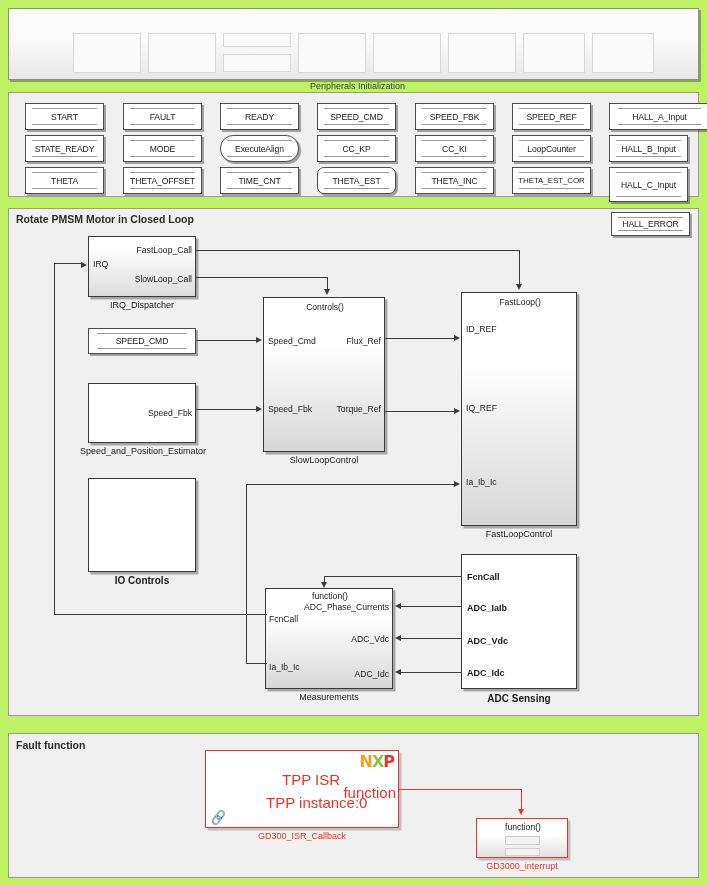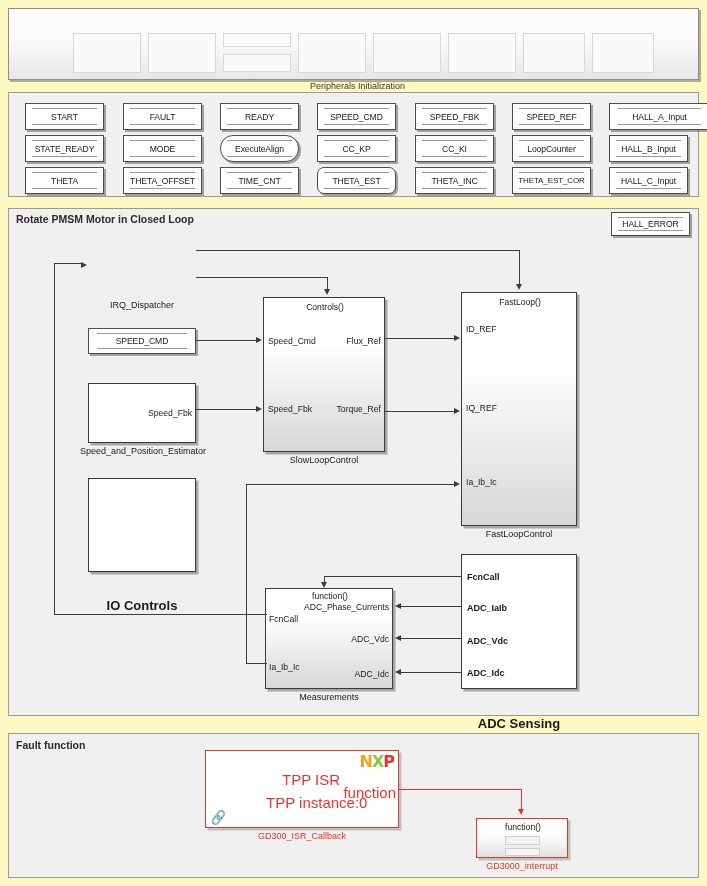--- a/index.html
+++ b/index.html
@@ -5,21 +5,21 @@
   * { box-sizing: border-box; }
   html, body {
     margin: 0; padding: 0;
     background: #ffffff;
     font-family: "Liberation Sans", sans-serif;
   }
   #canvas {
     position: relative;
     width: 707px;
     height: 886px;
-    background: #fef9c3;
+    background: #bef264;
     overflow: hidden;
   }
 
   
   .group {
     position: absolute;
     background: #f0f0f0;
     border: 1px solid #9a9a9a;
   }
   .group-title {
@@ -91,21 +91,21 @@
     background: linear-gradient(to bottom, #ffffff 0%, #ffffff 30%, #d7d7d7 100%);
   }
   .blk.plain { background:#ffffff; }
   .blk-caption {
     position: absolute;
     font-size: 9px;
     color: #1a1a1a;
     text-align: center;
     white-space: nowrap;
   }
-  .blk-caption.bold { font-weight: bold; font-size: 13px; margin-top: 23px; }
+  .blk-caption.bold { font-weight: bold; font-size: 10px; }
 
   .port {
     position: absolute;
     font-size: 8.6px;
     color: #1a1a1a;
     white-space: nowrap;
   }
   .port.bold { font-weight: bold; font-size: 9px; }
   .port.right { text-align: right; }
   .blk-fcn {
@@ -306,35 +306,40 @@
   <div class="dsm" style="left:415px; top:167px; width:79px; height:27px;">
     <div class="bar top"></div>
     <div class="bar bottom"></div>
     <span class="lbl">THETA_INC</span>
   </div>
   <div class="dsm" style="left:512px; top:167px; width:79px; height:27px;">
     <div class="bar top"></div>
     <div class="bar bottom"></div>
     <span class="lbl" style="font-size:8px;">THETA_EST_COR</span>
   </div>
-  <div class="dsm" style="left:609px; top:167px; width:79px; height:27px;text-align:right;">
+  <div class="dsm" style="left:609px; top:167px; width:79px; height:35px;text-align:right;">
     <div class="bar top"></div>
     <div class="bar bottom"></div>
     <span class="lbl">HALL_C_Input</span>
   </div>
 
   <div class="group" style="left:8px; top:208px; width:691px; height:508px;"></div>
   <div class="group-title" style="left:16px; top:213px;">Rotate PMSM Motor in Closed Loop</div>
 
   <div class="dsm" style="left:611px; top:212px; width:79px; height:24px;">
     <div class="bar top"></div>
     <div class="bar bottom"></div>
     <span class="lbl">HALL_ERROR</span>
   </div>
 
+  <div class="blk grad-irq" style="left:88px; top:236px; width:108px; height:61px;">
+    <span class="port" style="right:3px; top:8px;">FastLoop_Call</span>
+    <span class="port" style="right:3px; top:37px;">SlowLoop_Call</span>
+    <span class="port" style="left:4px; top:22px;">IRQ</span>
+  </div>
   <div class="blk-caption" style="left:88px; top:300px; width:108px;">IRQ_Dispatcher</div>
   <div class="arrow right" style="left:81px; top:262px;"></div>
 
   <div class="dsm" style="left:88px; top:328px; width:108px; height:26px;">
     <div class="bar top"></div>
     <div class="bar bottom"></div>
     <span class="lbl">SPEED_CMD</span>
   </div>
 
   <div class="blk plain" style="left:88px; top:383px; width:108px; height:60px;">

